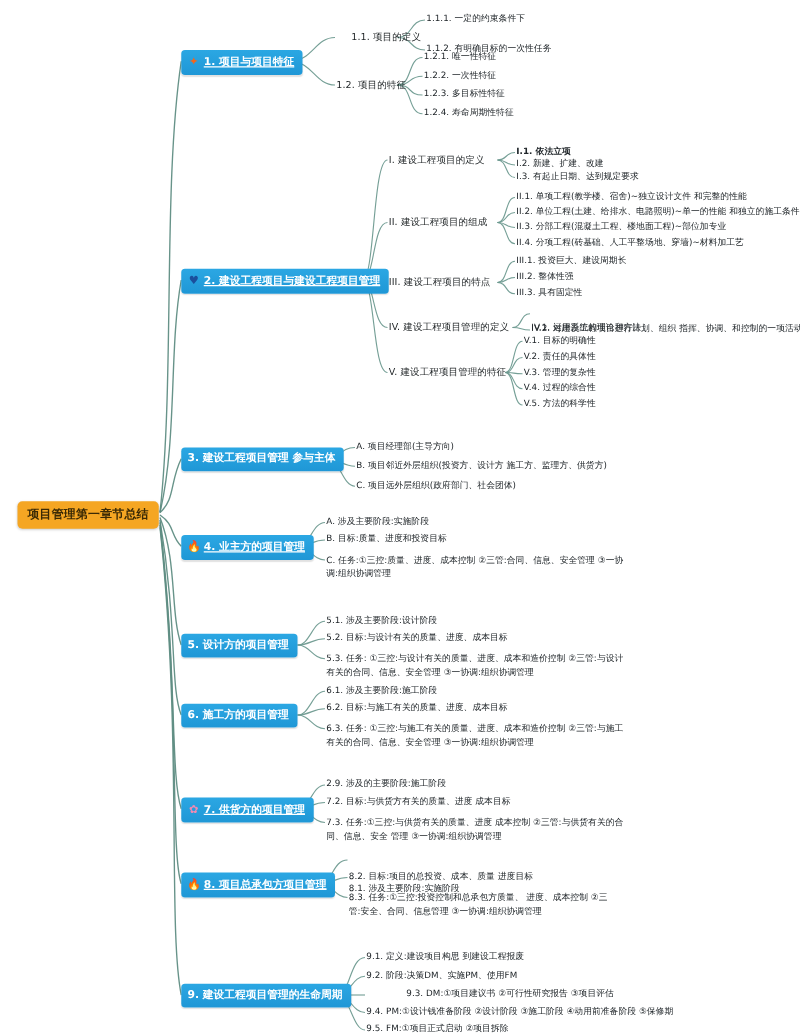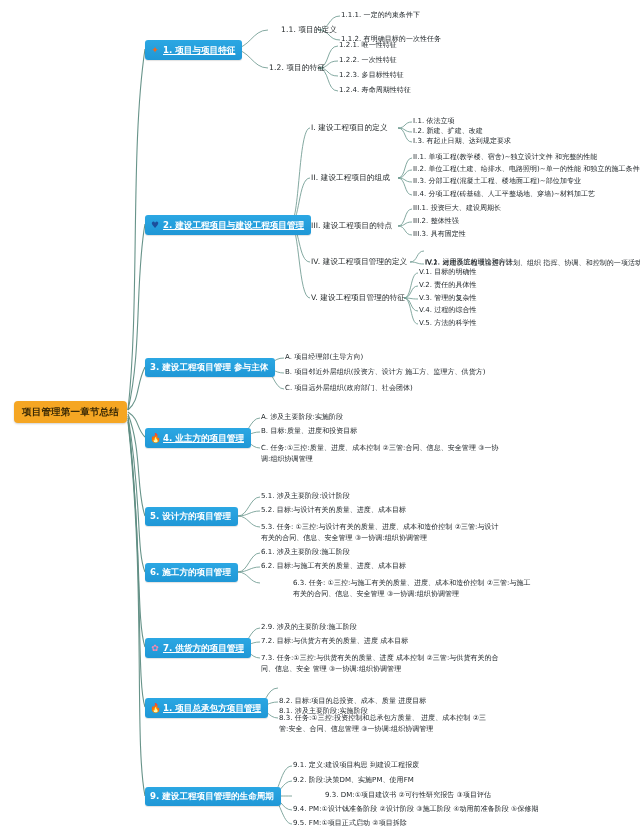--- a/index.html
+++ b/index.html
@@ -202,21 +202,21 @@
     <span class="ico heart">♥</span>
     <span class="lbl">2. 建设工程项目与建设工程项目管理</span>
   </div>
 
   <div class="node lvl2" style="left:311px; top:124px;">I. 建设工程项目的定义</div>
   <div class="node lvl2" style="left:311px; top:174px;">II. 建设工程项目的组成</div>
   <div class="node lvl2" style="left:311px; top:222px;">III. 建设工程项目的特点</div>
   <div class="node lvl2" style="left:311px; top:258px;">IV. 建设工程项目管理的定义</div>
   <div class="node lvl2" style="left:311px; top:294px;">V. 建设工程项目管理的特征</div>
 
-  <div class="node lvl3" style="left:413px; top:118px;">I.1. 依法立项</div>
+  <div class="node lvl3" style="left:413px; top:118px;font-weight:bold;">I.1. 依法立项</div>
   <div class="node lvl3" style="left:413px; top:128px;">I.2. 新建、扩建、改建</div>
   <div class="node lvl3" style="left:413px; top:138px;">I.3. 有起止日期、达到规定要求</div>
 
   <div class="node lvl3" style="left:413px; top:154px;">II.1. 单项工程(教学楼、宿舍)~独立设计文件 和完整的性能</div>
   <div class="node lvl3" style="left:413px; top:166px;">II.2. 单位工程(土建、给排水、电路照明)~单一的性能 和独立的施工条件</div>
   <div class="node lvl3" style="left:413px; top:178px;">II.3. 分部工程(混凝土工程、楼地面工程)~部位加专业</div>
   <div class="node lvl3" style="left:413px; top:191px;">II.4. 分项工程(砖基础、人工平整场地、穿墙)~材料加工艺</div>
 
   <div class="node lvl3" style="left:413px; top:205px;">III.1. 投资巨大、建设周期长</div>
   <div class="node lvl3" style="left:413px; top:218px;">III.2. 整体性强</div>
@@ -251,33 +251,33 @@
   </div>
   <div class="node lvl3" style="left:261px; top:493px;">5.1. 涉及主要阶段:设计阶段</div>
   <div class="node lvl3" style="left:261px; top:507px;">5.2. 目标:与设计有关的质量、进度、成本目标</div>
   <div class="node lvl3 wrap w230" style="left:261px; top:522px;">5.3. 任务: ①三控:与设计有关的质量、进度、成本和造价控制 ②三管:与设计有关的合同、信息、安全管理 ③一协调:组织协调管理</div>
 
   <div class="node lvl1 plain" style="left:145px; top:563px;">
     <span class="lbl">6. 施工方的项目管理</span>
   </div>
   <div class="node lvl3" style="left:261px; top:549px;">6.1. 涉及主要阶段:施工阶段</div>
   <div class="node lvl3" style="left:261px; top:563px;text-align:center;">6.2. 目标:与施工有关的质量、进度、成本目标</div>
-  <div class="node lvl3 wrap w230" style="left:261px; top:578px;margin-left:32px;">6.3. 任务: ①三控:与施工有关的质量、进度、成本和造价控制 ②三管:与施工有关的合同、信息、安全管理 ③一协调:组织协调管理</div>
+  <div class="node lvl3 wrap w230" style="left:261px; top:578px;">6.3. 任务: ①三控:与施工有关的质量、进度、成本和造价控制 ②三管:与施工有关的合同、信息、安全管理 ③一协调:组织协调管理</div>
 
   <div class="node lvl1" style="left:145px; top:638px;">
     <span class="ico flower">✿</span>
     <span class="lbl">7. 供货方的项目管理</span>
   </div>
   <div class="node lvl3" style="left:261px; top:624px;">2.9. 涉及的主要阶段:施工阶段</div>
   <div class="node lvl3" style="left:261px; top:638px;">7.2. 目标:与供货方有关的质量、进度 成本目标</div>
   <div class="node lvl3 wrap w230" style="left:261px; top:653px;">7.3. 任务:①三控:与供货有关的质量、进度 成本控制 ②三管:与供货有关的合同、信息、安全 管理 ③一协调:组织协调管理</div>
 
   <div class="node lvl1" style="left:145px; top:698px;">
     <span class="ico fire">🔥</span>
-    <span class="lbl">1. 项目总承包方项目管理</span>
+    <span class="lbl">8. 项目总承包方项目管理</span>
   </div>
   <div class="node lvl3" style="left:279px; top:708px;text-align:right;">8.1. 涉及主要阶段:实施阶段</div>
   <div class="node lvl3" style="left:279px; top:698px;">8.2. 目标:项目的总投资、成本、质量 进度目标</div>
   <div class="node lvl3 wrap w200" style="left:279px; top:713px;">8.3. 任务:①三控:投资控制和总承包方质量、 进度、成本控制 ②三管:安全、合同、信息管理 ③一协调:组织协调管理</div>
 
   <div class="node lvl1 plain" style="left:145px; top:787px;">
     <span class="lbl">9. 建设工程项目管理的生命周期</span>
   </div>
   <div class="node lvl3" style="left:293px; top:762px;">9.1. 定义:建设项目构思 到建设工程报废</div>
   <div class="node lvl3" style="left:293px; top:777px;">9.2. 阶段:决策DM、实施PM、使用FM</div>

